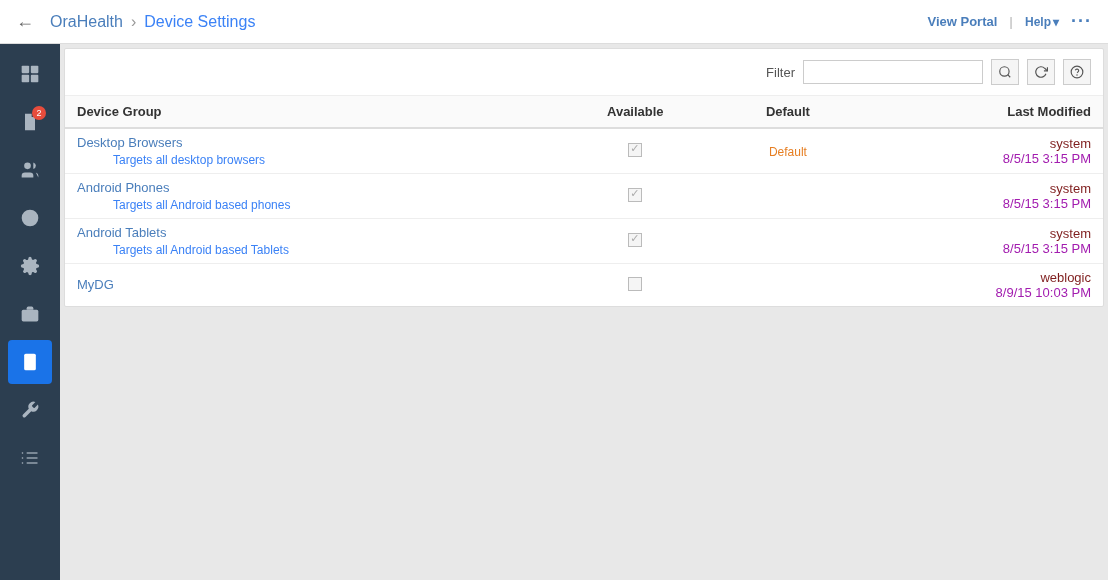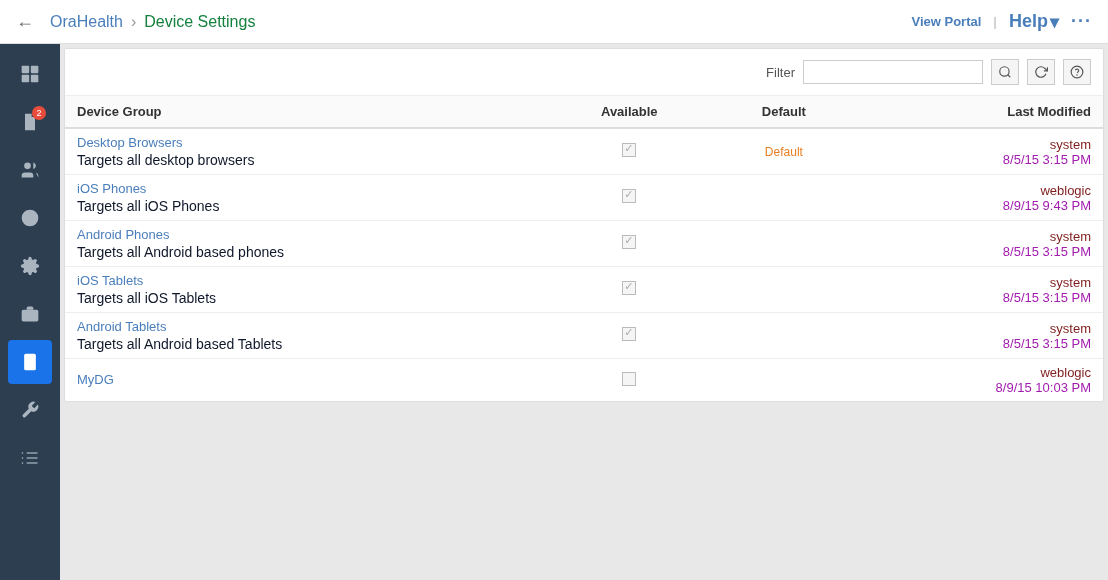--- a/index.html
+++ b/index.html
@@ -30,40 +30,40 @@
     .header-brand {
       color: #4a7ebb;
       font-size: 16px;
       font-weight: normal;
     }
     .header-sep {
       color: #999;
       font-size: 16px;
     }
     .header-title {
-      color: #15803d;
+      color: #3b82f6;
       font-size: 16px;
     }
     .header-right {
       display: flex;
       align-items: center;
       gap: 12px;
       font-weight: bold;
     }
     .header-link {
       color: #4a7ebb;
       text-decoration: none;
       font-size: 13px;
     }
     .header-divider {
       color: #ccc;
     }
     .header-help {
       color: #4a7ebb;
-      font-size: 18px;
+      font-size: 12px;
       cursor: pointer;
       display: flex;
       align-items: center;
       gap: 2px;
     }
     .header-dots {
       color: #4a7ebb;
       font-size: 18px;
       cursor: pointer;
       letter-spacing: 1px;
@@ -190,22 +190,23 @@
     }
     .data-table tr:last-child td { border-bottom: none; }
 
     .device-group-name {
       color: #4a7ebb;
       font-weight: normal;
       display: block;
       margin-bottom: 2px;
     }
     .device-group-desc {
-      color: #0f172a;
-      font-size: 14px;
+      color: #3b82f6;
+      font-size: 12px;
+      margin-left: 36px;
     }
     .td-center { text-align: center; }
     .td-right { text-align: right; }
 
     .default-badge {
       color: #e67e22;
       font-size: 12px;
     }
 
     .last-modified-user {
@@ -386,39 +387,21 @@
         <tr>
               <td><span class="device-group-name">Desktop Browsers</span><span class="device-group-desc">Targets all desktop browsers</span></td>
               <td class="td-center"><span class="cb-checked"></span></td>
               <td class="td-center"><span class="default-badge">Default</span></td>
               <td class="td-right">
                 <span class="last-modified-user">system</span>
                 <span class="last-modified-date">8/5/15 3:15 PM</span>
               </td>
             </tr>
             <tr>
-              <td><span class="device-group-name">iOS Phones</span><span class="device-group-desc">Targets all iOS Phones</span></td>
-              <td class="td-center"><span class="cb-checked"></span></td>
-              <td class="td-center"></td>
-              <td class="td-right">
-                <span class="last-modified-user">weblogic</span>
-                <span class="last-modified-date">8/9/15 9:43 PM</span>
-              </td>
-            </tr>
-            <tr>
               <td><span class="device-group-name">Android Phones</span><span class="device-group-desc">Targets all Android based phones</span></td>
-              <td class="td-center"><span class="cb-checked"></span></td>
-              <td class="td-center"></td>
-              <td class="td-right">
-                <span class="last-modified-user">system</span>
-                <span class="last-modified-date">8/5/15 3:15 PM</span>
-              </td>
-            </tr>
-            <tr>
-              <td><span class="device-group-name">iOS Tablets</span><span class="device-group-desc">Targets all iOS Tablets</span></td>
               <td class="td-center"><span class="cb-checked"></span></td>
               <td class="td-center"></td>
               <td class="td-right">
                 <span class="last-modified-user">system</span>
                 <span class="last-modified-date">8/5/15 3:15 PM</span>
               </td>
             </tr>
             <tr>
               <td><span class="device-group-name">Android Tablets</span><span class="device-group-desc">Targets all Android based Tablets</span></td>
               <td class="td-center"><span class="cb-checked"></span></td>

